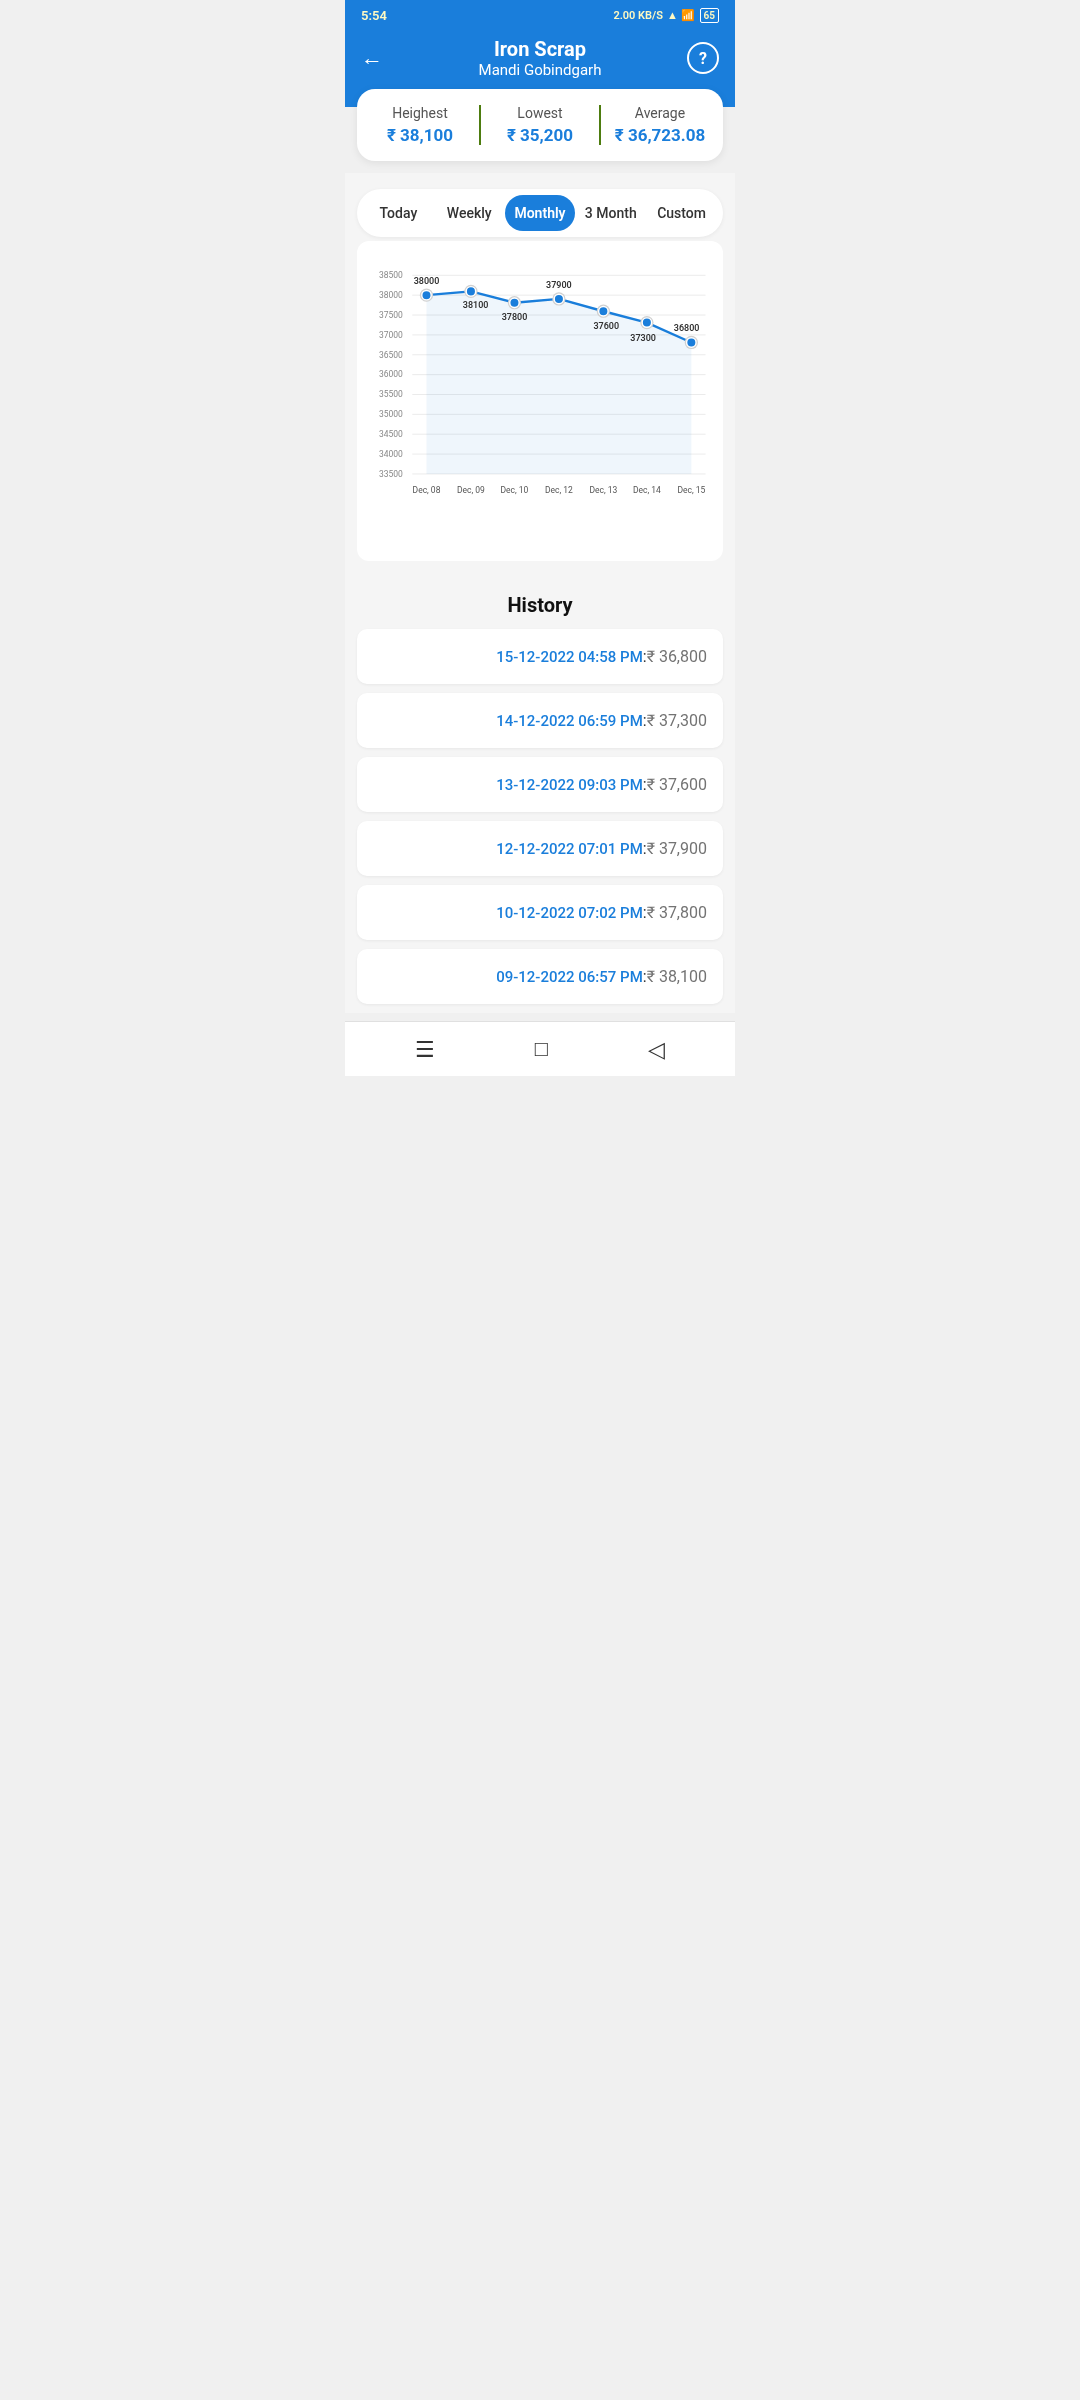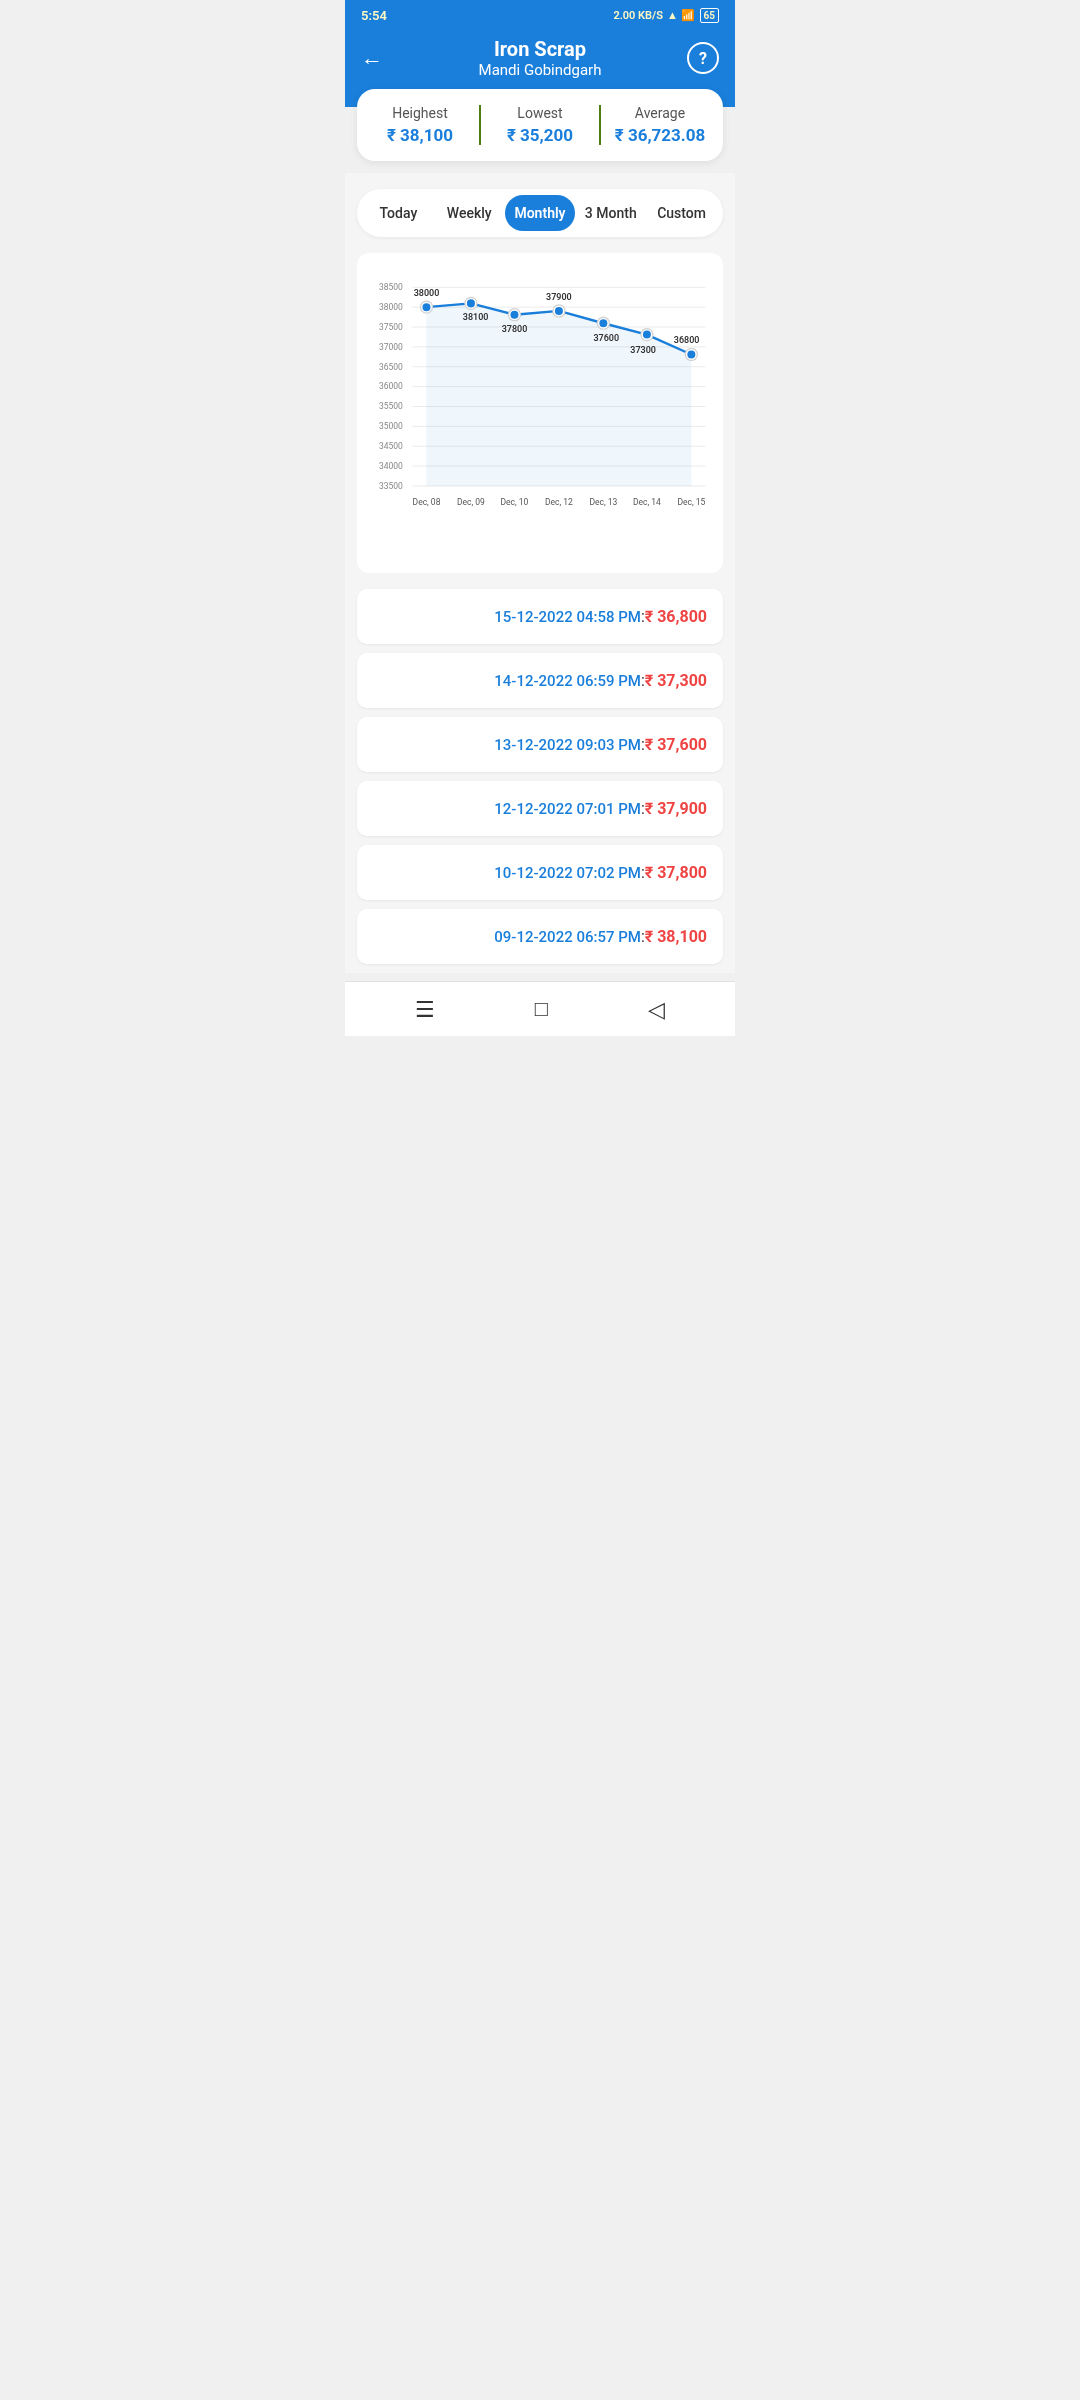--- a/index.html
+++ b/index.html
@@ -118,21 +118,21 @@
       padding: 16px 12px 0;
       margin-top: 12px;
     }
 
     
     .period-tabs {
       background: white;
       border-radius: 30px;
       display: flex;
       padding: 6px;
-      margin-bottom: 16px;
+      margin-bottom: 4px;
       box-shadow: 0 1px 4px rgba(0,0,0,0.06);
     }
     .period-tab {
       flex: 1;
       text-align: center;
       padding: 10px 4px;
       font-size: 14px;
       font-weight: 500;
       color: #333;
       border-radius: 24px;
@@ -187,23 +187,23 @@
       color: #1a7edb;
       font-size: 15px;
       font-weight: 500;
     }
     .history-sep {
       color: #333;
       font-size: 16px;
       font-weight: 400;
     }
     .history-price {
-      color: #ef4444;
+      color: #737373;
       font-size: 16px;
-      font-weight: 700;
+      font-weight: 400;
     }
 
     
     .bottom-nav {
       background: white;
       display: flex;
       justify-content: space-around;
       align-items: center;
       padding: 14px 20px;
       margin-top: 8px;
@@ -335,20 +335,21 @@
       <text x="65" y="245" text-anchor="middle" font-size="9" fill="#555">Dec, 08</text>
       <text x="112" y="245" text-anchor="middle" font-size="9" fill="#555">Dec, 09</text>
       <text x="158" y="245" text-anchor="middle" font-size="9" fill="#555">Dec, 10</text>
       <text x="205" y="245" text-anchor="middle" font-size="9" fill="#555">Dec, 12</text>
       <text x="252" y="245" text-anchor="middle" font-size="9" fill="#555">Dec, 13</text>
       <text x="298" y="245" text-anchor="middle" font-size="9" fill="#555">Dec, 14</text>
       <text x="345" y="245" text-anchor="middle" font-size="9" fill="#555">Dec, 15</text>
     </svg>
   </div>
 
+  <div class="history-title">History</div>
 
   <div class="history-list">
 
   <div class="history-row">
     <span class="history-date">15-12-2022 04:58 PM</span>
     <span class="history-sep">:</span>
     <span class="history-price">₹ 36,800</span>
   </div>
       <div class="history-row">
     <span class="history-date">14-12-2022 06:59 PM</span>

